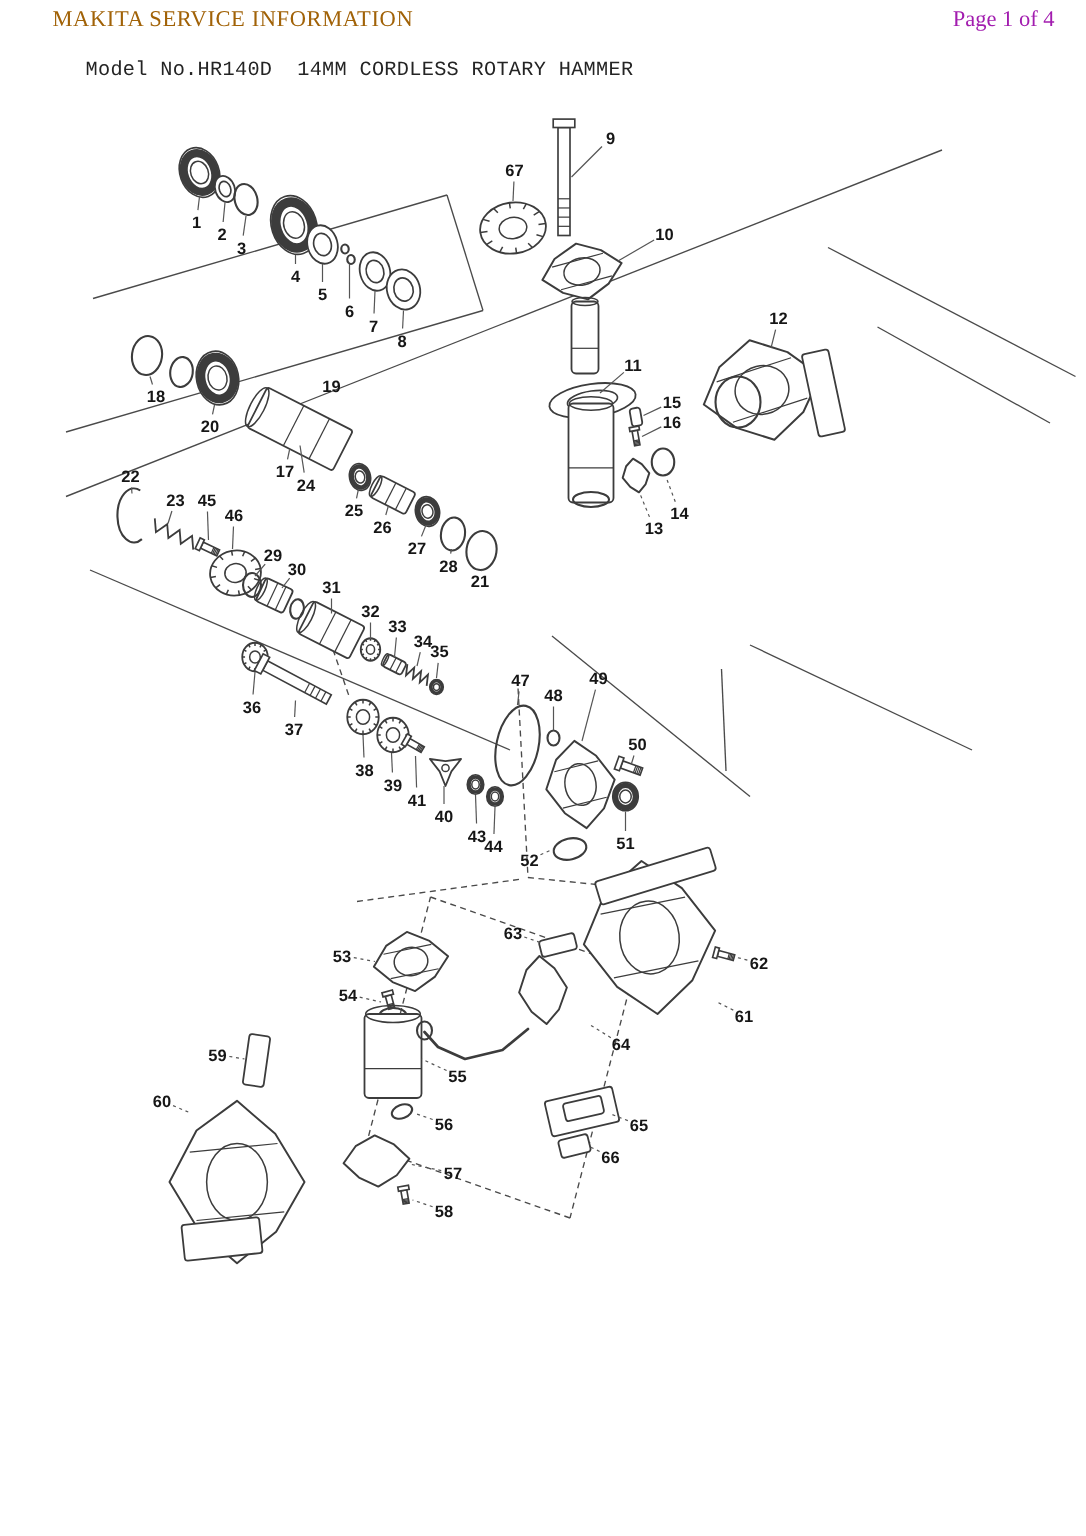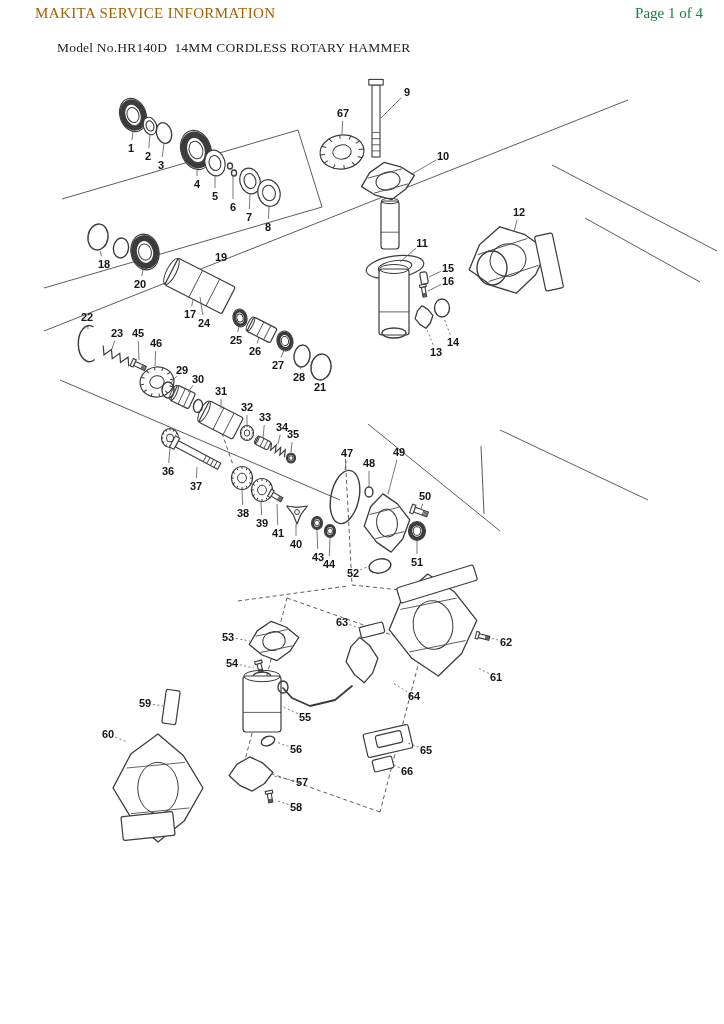--- a/index.html
+++ b/index.html
@@ -1,22 +1,22 @@
 <!DOCTYPE html>
 <html><head>
 <meta charset="utf-8">
 <style>
   html,body{margin:0;padding:0;background:#e8e8e8;}
   .page{position:relative;width:724px;height:1024px;background:#ffffff;overflow:hidden;
         font-family:"Liberation Sans",sans-serif;margin:0 auto;}
   .hdr-left{position:absolute;left:35px;top:5px;font-family:"Liberation Serif",serif;
             font-size:15px;color:#a16207;letter-spacing:.4px;}
   .hdr-right{position:absolute;right:21px;top:5px;font-family:"Liberation Serif",serif;
-             font-size:15px;color:#15803d;}
-  .model-title{position:absolute;left:57px;top:40px;font-family:Liberation Serif, serif;
+             font-size:15px;color:#a21caf;}
+  .model-title{position:absolute;left:57px;top:40px;font-family:Liberation Mono, monospace;
                font-size:13.5px;color:#242424;letter-spacing:.2px;white-space:pre;}
   svg{position:absolute;left:0;top:0;}
   svg text{font-family:"Liberation Sans",sans-serif;font-weight:600;}
 </style>
 </head>
 <body>
 
 <div class="page">
   <div class="hdr-left">MAKITA SERVICE INFORMATION</div>
   <div class="hdr-right">Page 1 of 4</div>

